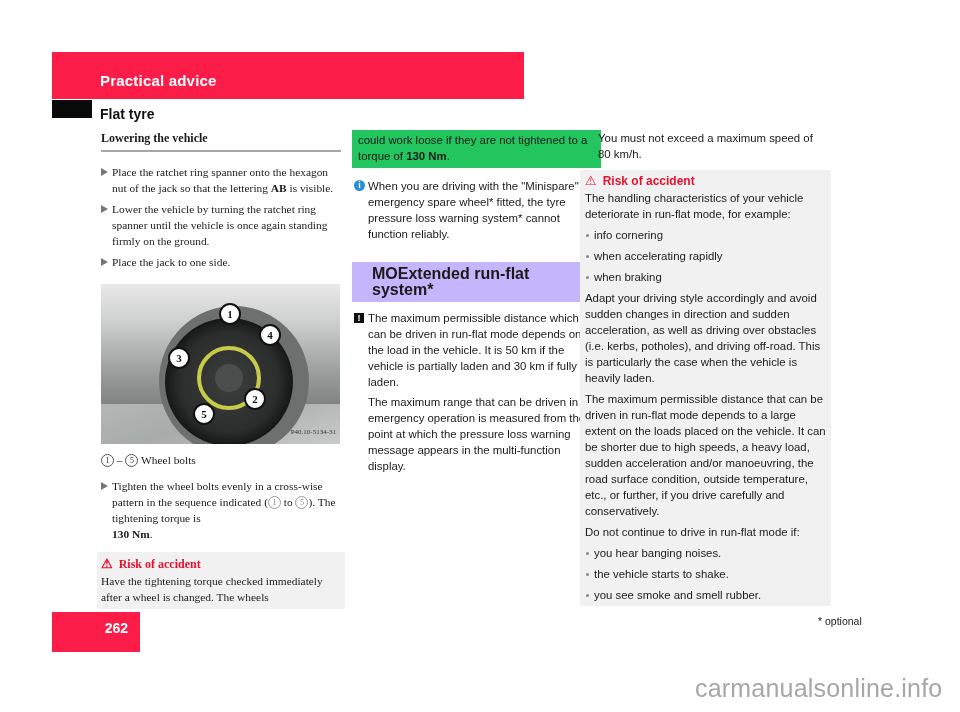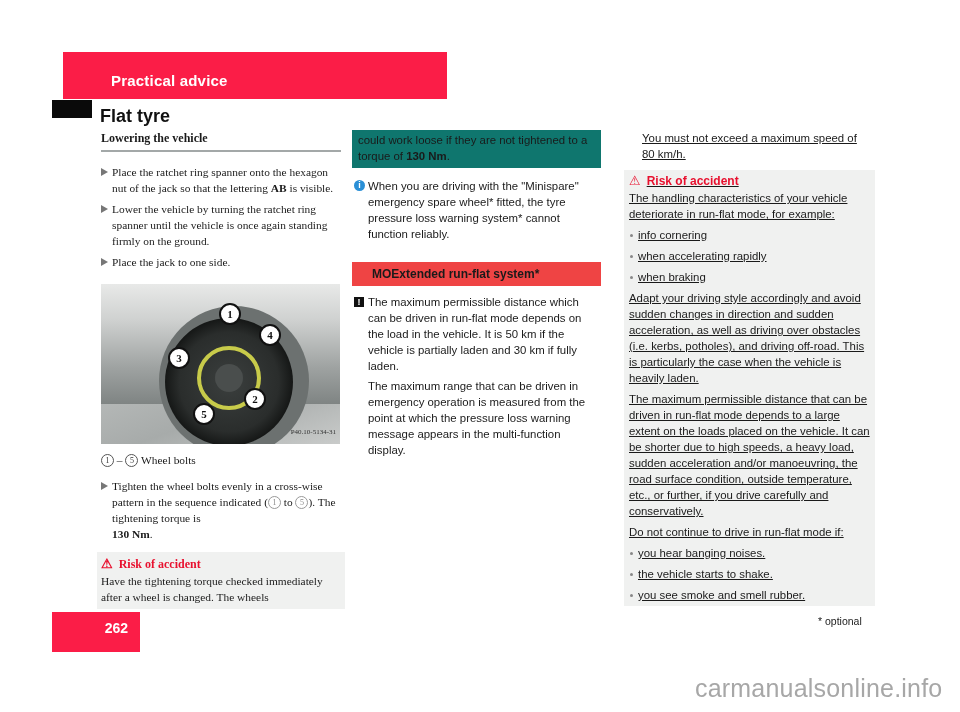--- a/index.html
+++ b/index.html
@@ -1,34 +1,34 @@
 <!DOCTYPE html>
 <html><head>
 <meta charset="utf-8">
 <style>
   html, body { margin: 0; padding: 0; }
   body {
     width: 960px; height: 712px; background: #ffffff; position: relative; overflow: hidden;
     font-family: "Liberation Sans", "DejaVu Sans", sans-serif; color: #1a1a1a;
   }
   .header-bar {
-    position: absolute; left: 63px; top: 52px; width: 384px; height: 47px;
+    position: absolute; left: 52px; top: 52px; width: 472px; height: 47px;
     background: #fb1d47;
   }
   .header-bar .sec {
     position: absolute; left: 48px; top: 20px; color: #fff; font-weight: bold; font-size: 15px;
     letter-spacing: 0.2px;
   }
   .black-tab { position: absolute; left: 52px; top: 100px; width: 40px; height: 18px; background: #0a0a0a; }
-  .chapter { position: absolute; left: 100px; top: 106px; font-weight: bold; font-size: 18px; color: #111; }
+  .chapter { position: absolute; left: 100px; top: 106px; font-weight: bold; font-size: 14px; color: #111; }
 
   .col { position: absolute; font-size: 11.4px; line-height: 16px; }
   .col1 { left: 101px; top: 130px; width: 240px; font-family: Liberation Serif, serif; }
   .col2 { left: 356px; top: 130px; width: 241px; }
-  .col3 { left: 629px; top: 130px; width: 241px; text-decoration: underline; }
+  .col3 { left: 585px; top: 130px; width: 241px; }
 
   .h-sub {
     font-weight: bold; font-size: 12px; padding-bottom: 4px; border-bottom: 2px solid #a3a8a8;
     margin-bottom: 12px; margin-top: 0px;
   }
   .step { position: relative; padding-left: 11px; margin-bottom: 5px; }
   .step .arrow {
     position: absolute; left: 0; top: 4px; width: 0; height: 0;
     border-top: 4px solid transparent; border-bottom: 4px solid transparent; border-left: 7px solid #777;
   }
@@ -52,27 +52,27 @@
     border: 2px solid #111; font-weight: bold; font-size: 11px; text-align: center; line-height: 18px; color: #111; }
 
   .legend { margin: 0 0 10px 0; }
   .circ { display: inline-block; width: 11px; height: 11px; border: 1px solid #555; border-radius: 50%;
     font-size: 8px; line-height: 11px; text-align: center; vertical-align: 1px; color: #333; }
   .circ.light { border-color: #999; color: #888; }
 
   .warn-box { background: #f0f1f0; margin: 10px -4px 0 -4px; padding: 4px 4px 4px 4px; }
   .warn-title { color: #e8102e; font-weight: bold; font-size: 12px; margin-bottom: 1px; }
   .warn-title .tri { display: inline-block; margin-right: 6px; color: #e8102e; font-size: 13px; }
-  .cont-box { background: #0f766e; margin: 0 -4px 10px -4px; padding: 2px 6px 4px 6px; }
+  .cont-box { background: #22c55e; margin: 0 -4px 10px -4px; padding: 2px 6px 4px 6px; }
   .note { position: relative; padding-left: 12px; margin-bottom: 10px; }
   .note .info-icon { position: absolute; left: -2px; top: 2px; width: 11px; height: 11px; border-radius: 50%;
     background: #2a8fd6; color: #fff; font-size: 9px; font-weight: bold; text-align: center; line-height: 11px; }
   .note .bang-icon { position: absolute; left: -2px; top: 3px; width: 10px; height: 10px;
     background: #111; color: #fff; font-size: 9px; font-weight: bold; text-align: center; line-height: 10px; }
-  .grey-head { background: #ef4444; font-weight: bold; font-size: 12px; padding: 4px 20px; margin: 20px -4px 8px -4px; }
+  .grey-head { background: #c4b5fd; font-weight: bold; font-size: 16px; padding: 4px 20px; margin: 20px -4px 8px -4px; }
   p { margin: 0 0 5px 0; }
   .bullet { position: relative; padding-left: 9px; margin-bottom: 5px; }
   .bullet:before { content: ""; position: absolute; left: 1px; top: 7px; width: 3px; height: 3px; border-radius: 50%; background: #888; }
   .side-box { background: #f0f1f0; margin: 8px -5px 0 -5px; padding: 3px 5px 3px 5px; }
 
   .page-num { position: absolute; left: 52px; top: 612px; width: 88px; height: 40px; background: #fb1d47; }
   .page-num span { position: absolute; right: 12px; top: 8px; color: #fff; font-weight: bold; font-size: 14px; }
   .footnote { position: absolute; left: 818px; top: 615px; font-size: 10.5px; color: #222; text-align: center; }
   .watermark { position: absolute; left: 695px; top: 674px; font-size: 25px; color: #a7a7a7; letter-spacing: 0.2px; }
 </style>

